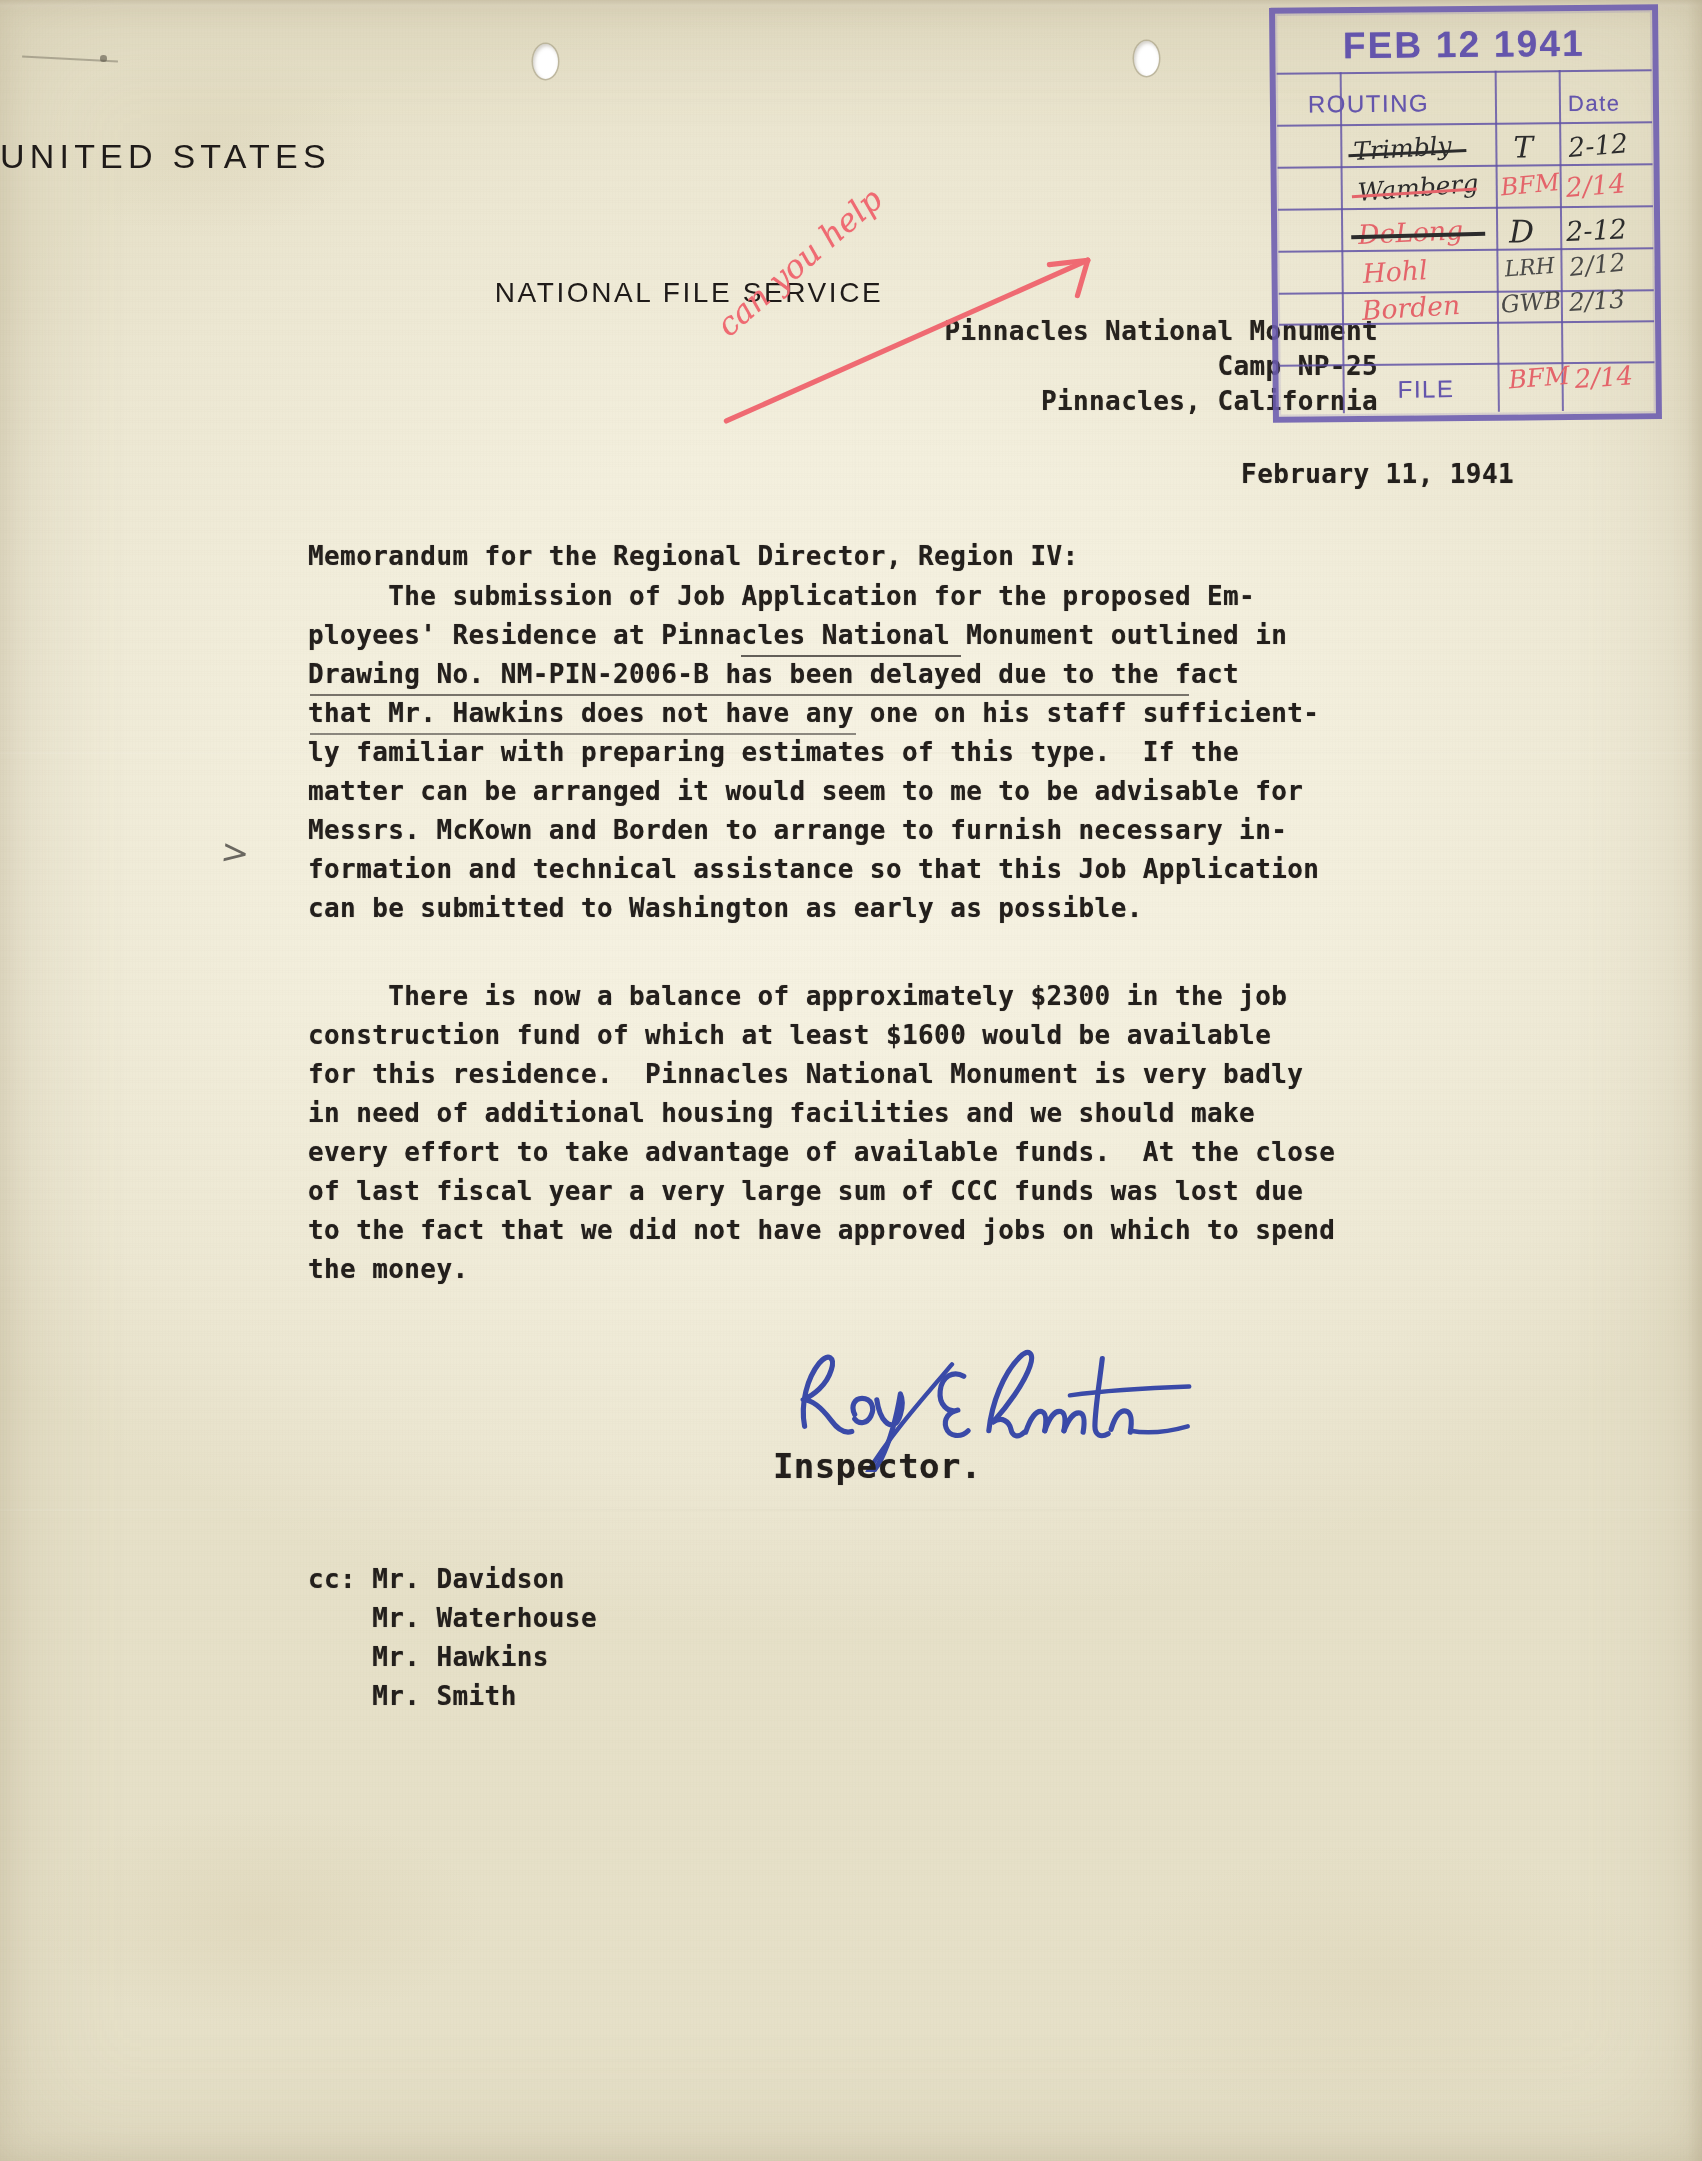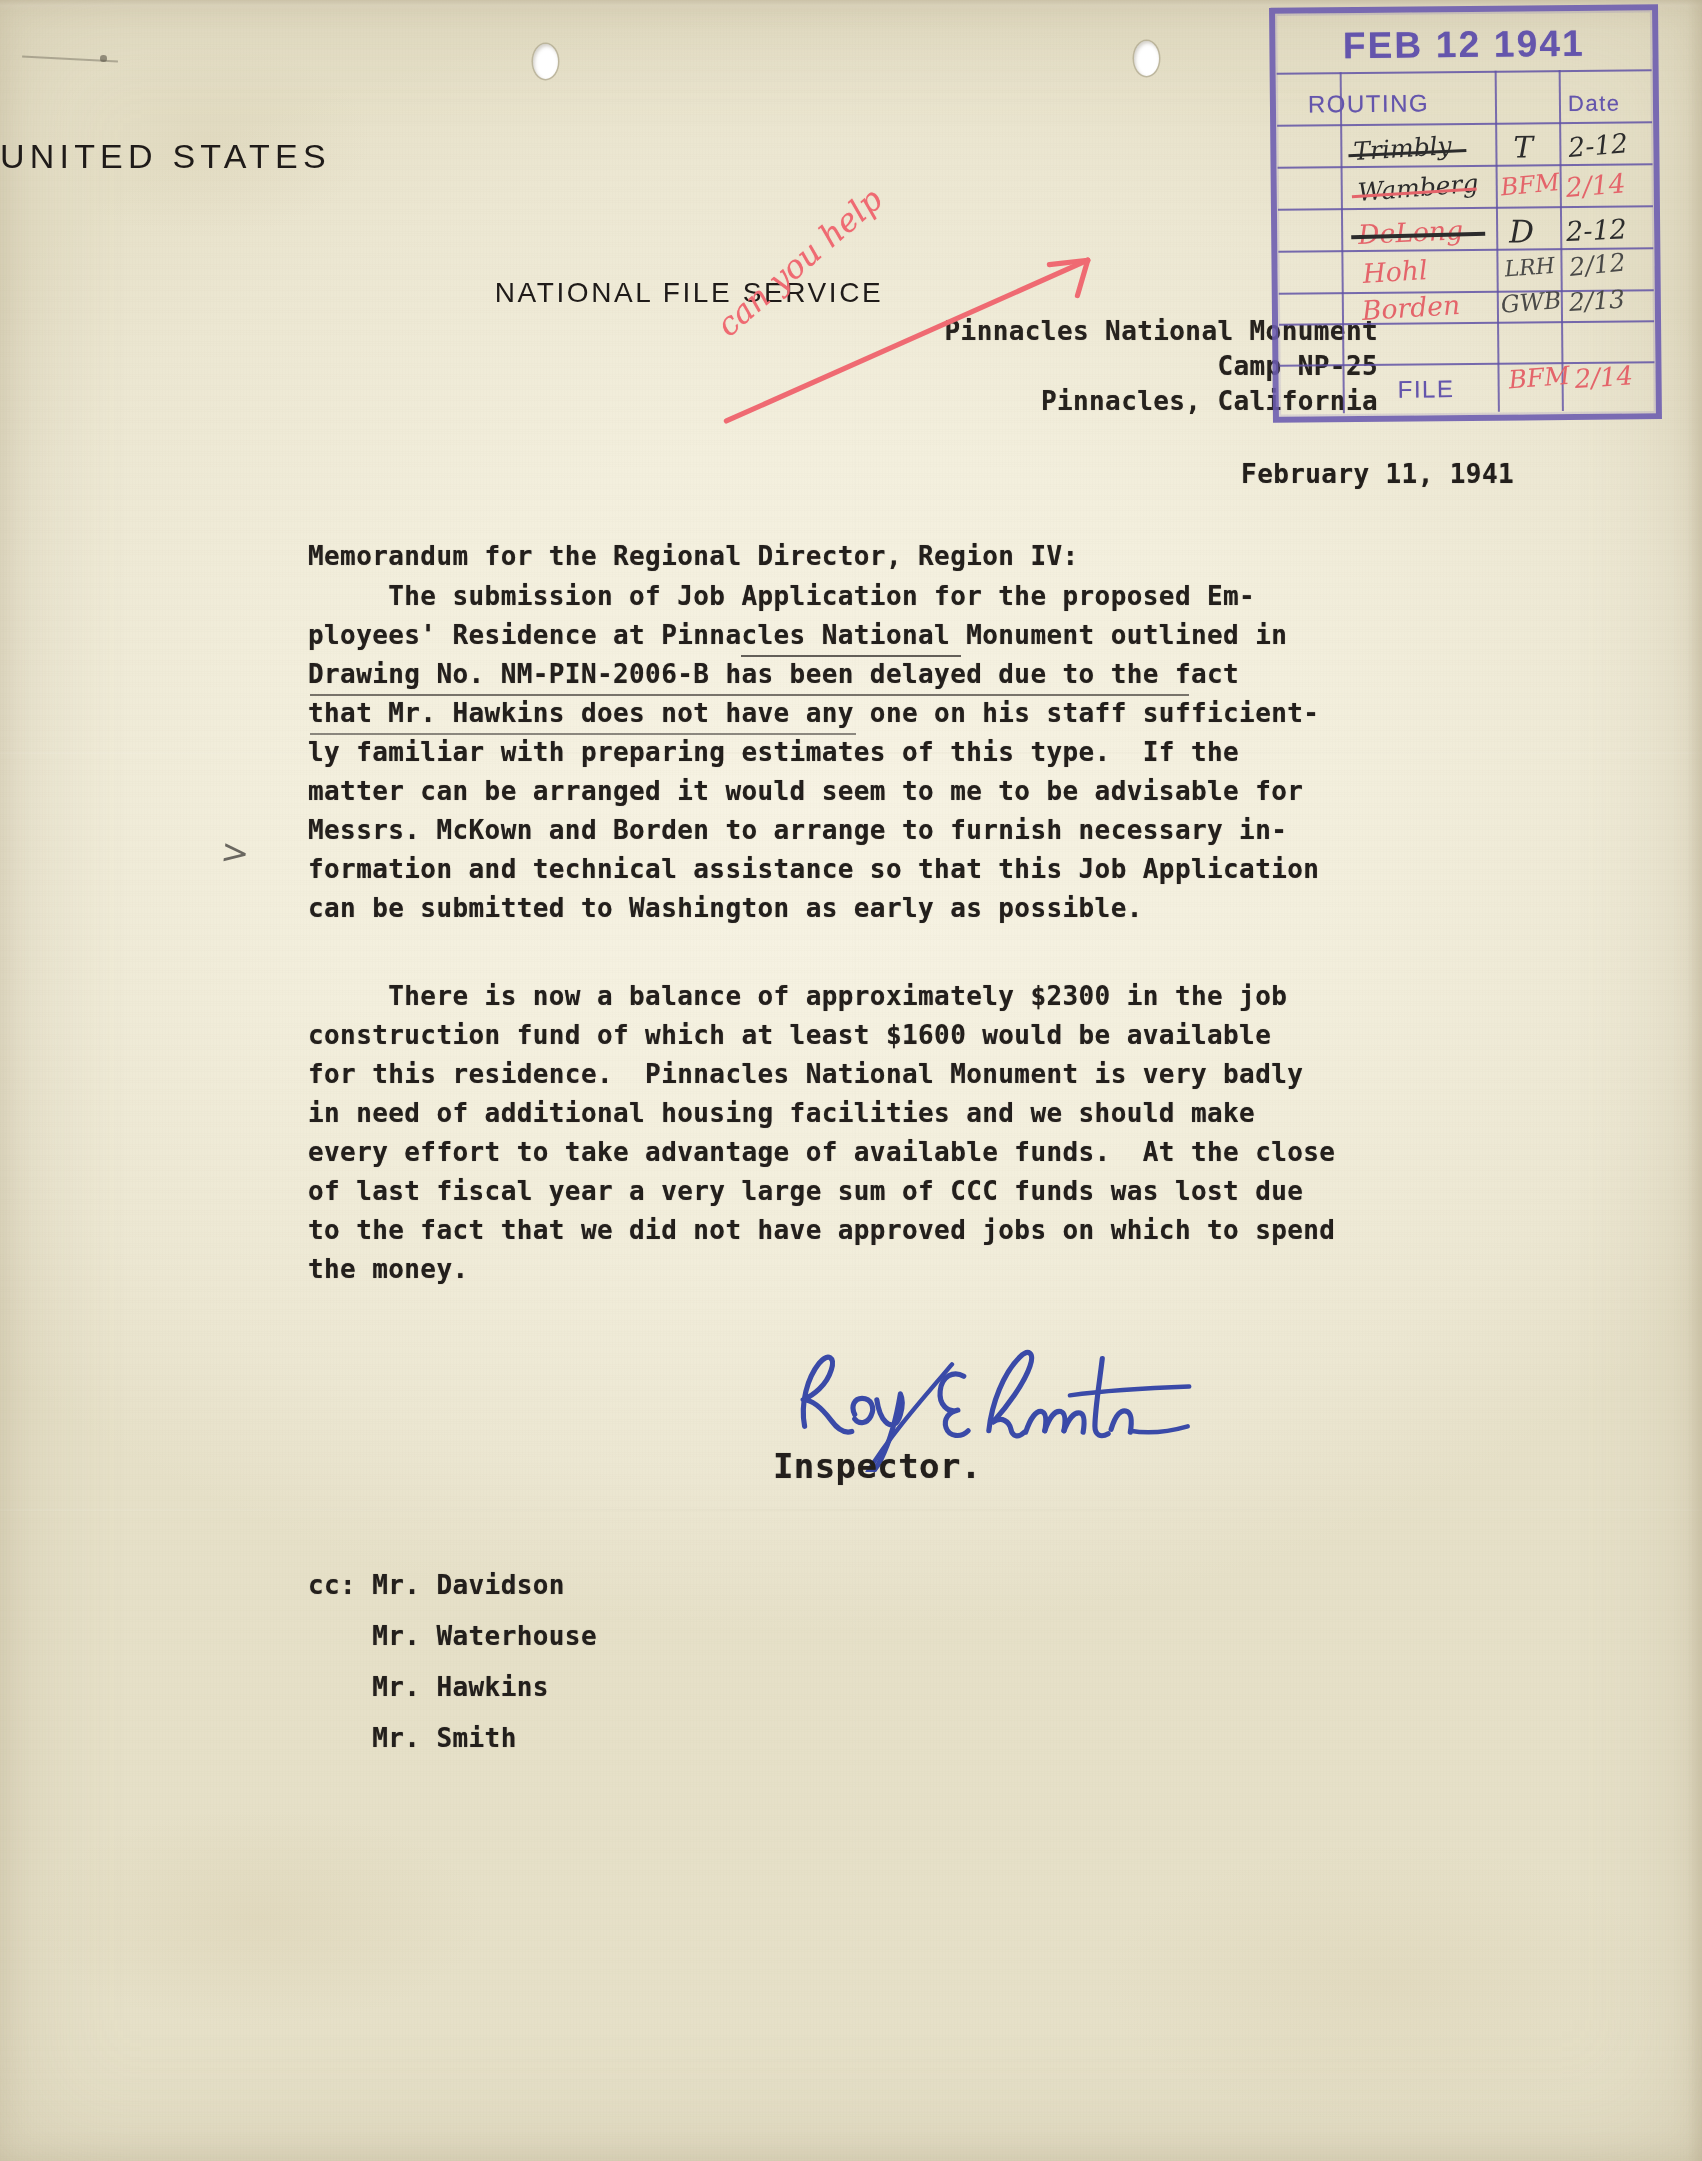--- a/index.html
+++ b/index.html
@@ -94,21 +94,21 @@
   #para2{ top:977px; }
 
   .ul{ position:absolute; background:#2b2724; opacity:.72; height:2.2px; }
 
   #sig{
     position:absolute; left:778px; top:1332px;
     width:457px; height:140px;
   }
   #sigtitle{ position:absolute; left:773px; top:1446px; font-size:34px; }
 
-  #cclist{ position:absolute; left:308px; top:1560px; font-size:26px; line-height:51px; }
+  #cclist{ position:absolute; left:308px; top:1560px; font-size:26px; line-height:39px; }
 
   
   #stamp{
     position:absolute;
     left:1271px; top:5.9px;
     width:389px; height:415px;
     transform:rotate(-0.55deg);
   }
   #stamp .frame{
     position:absolute; inset:0;

